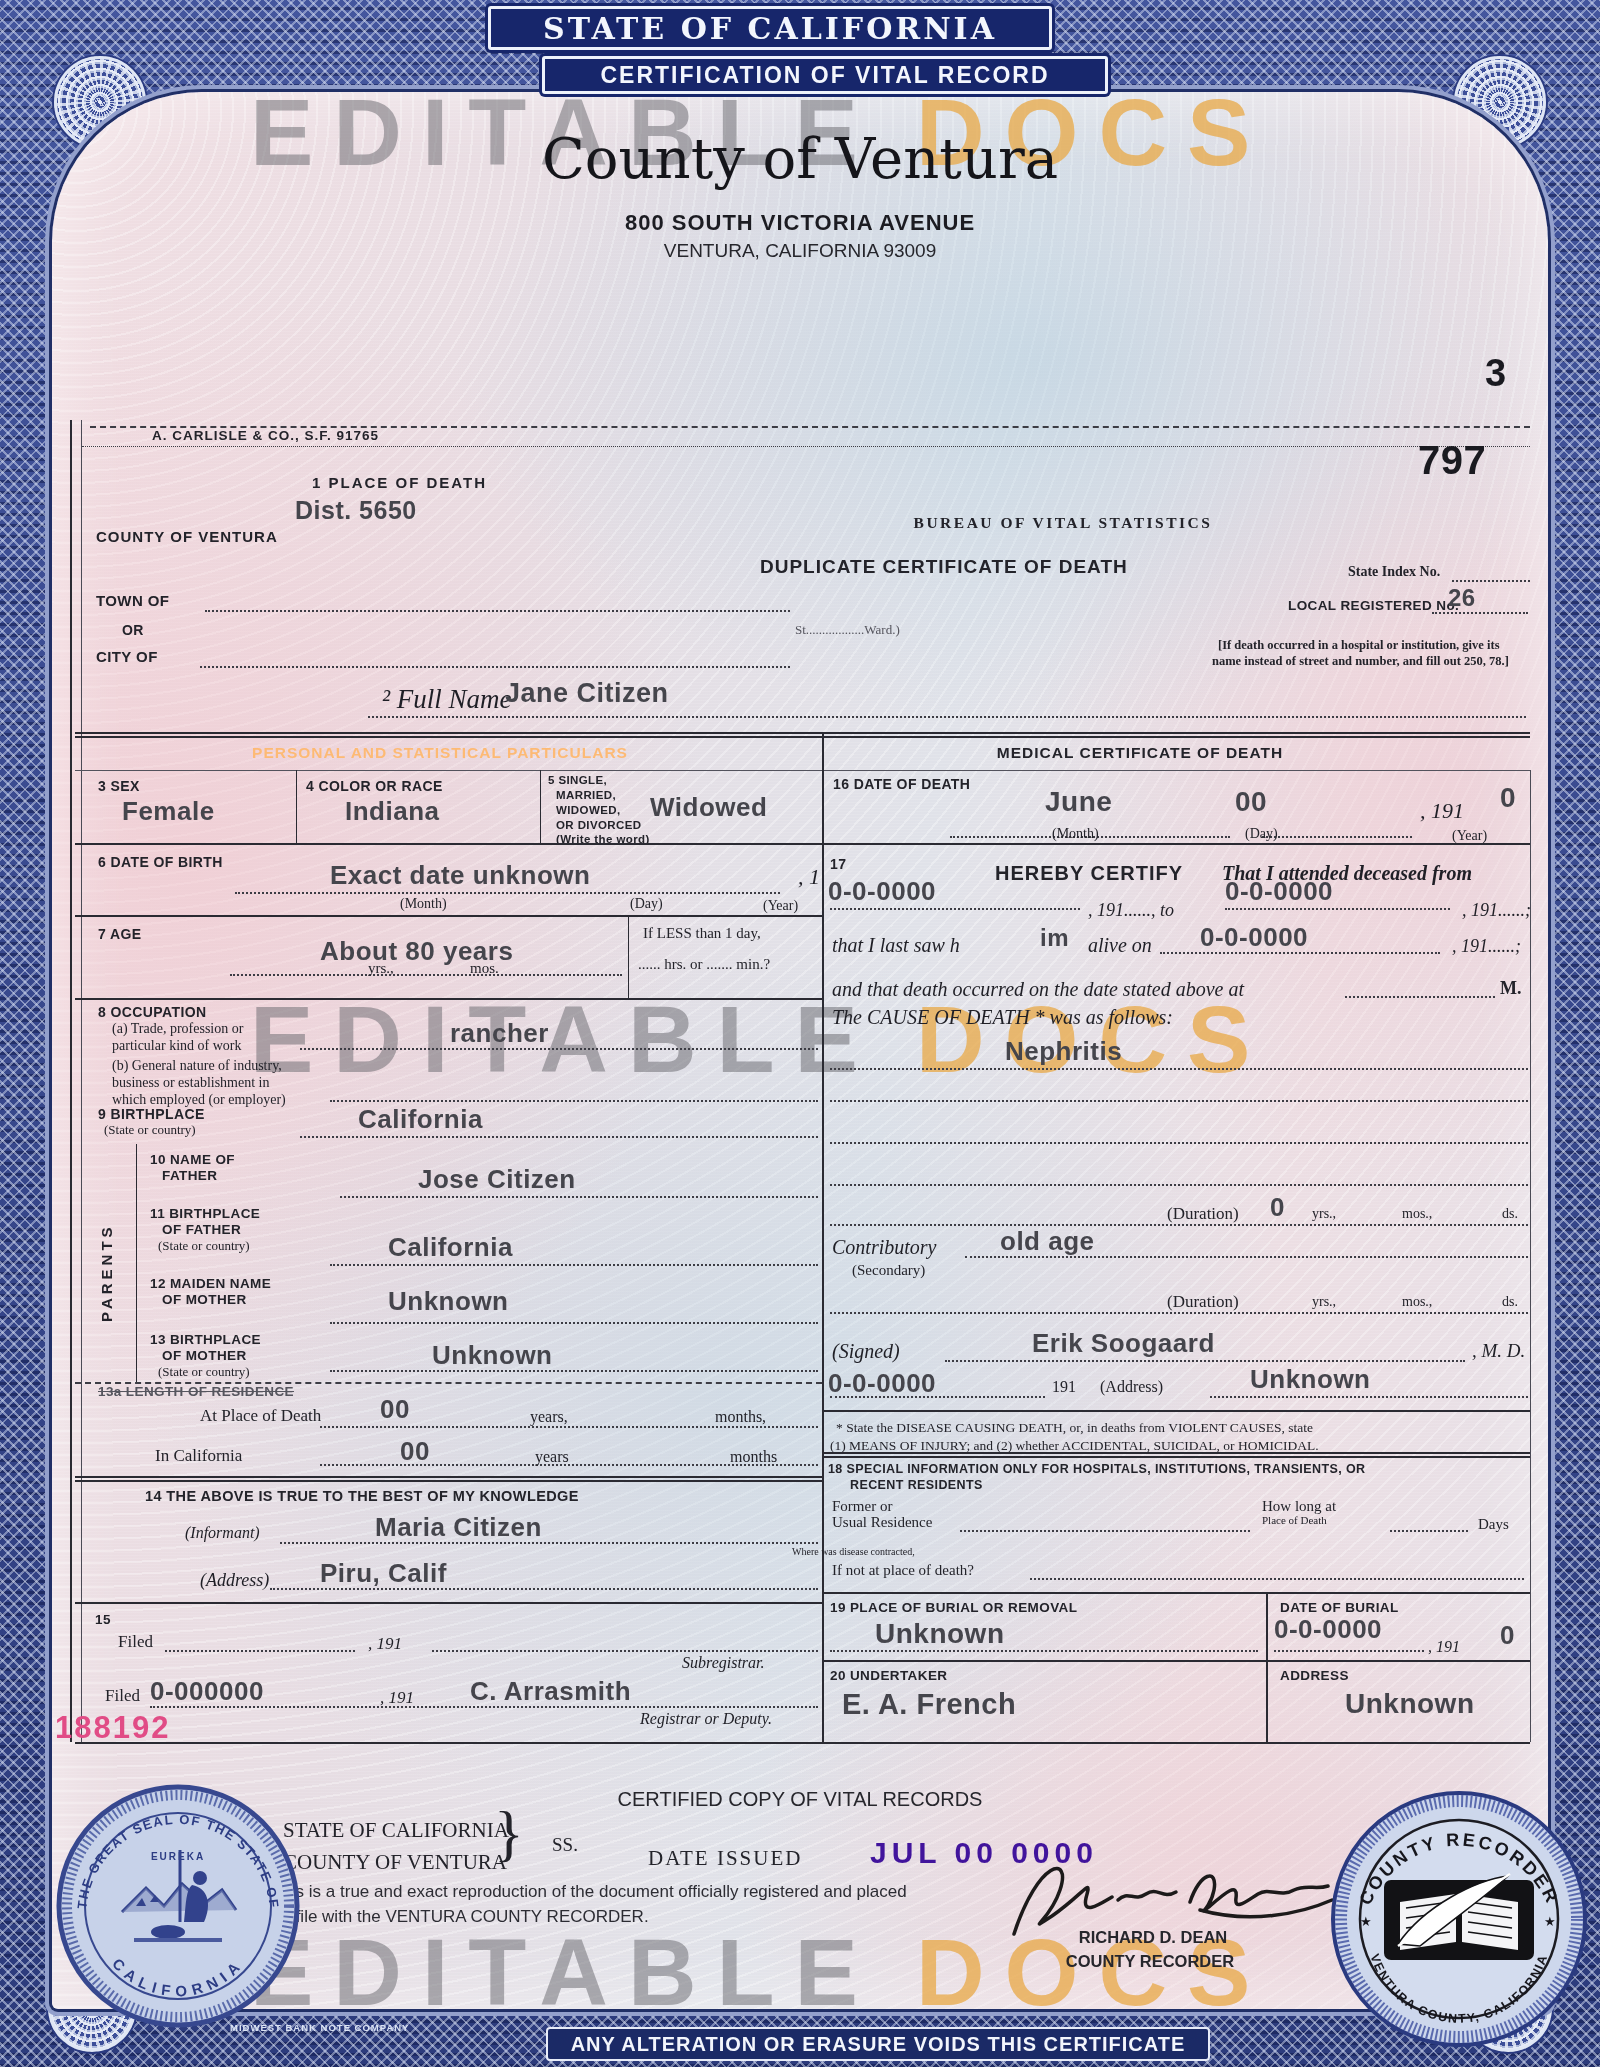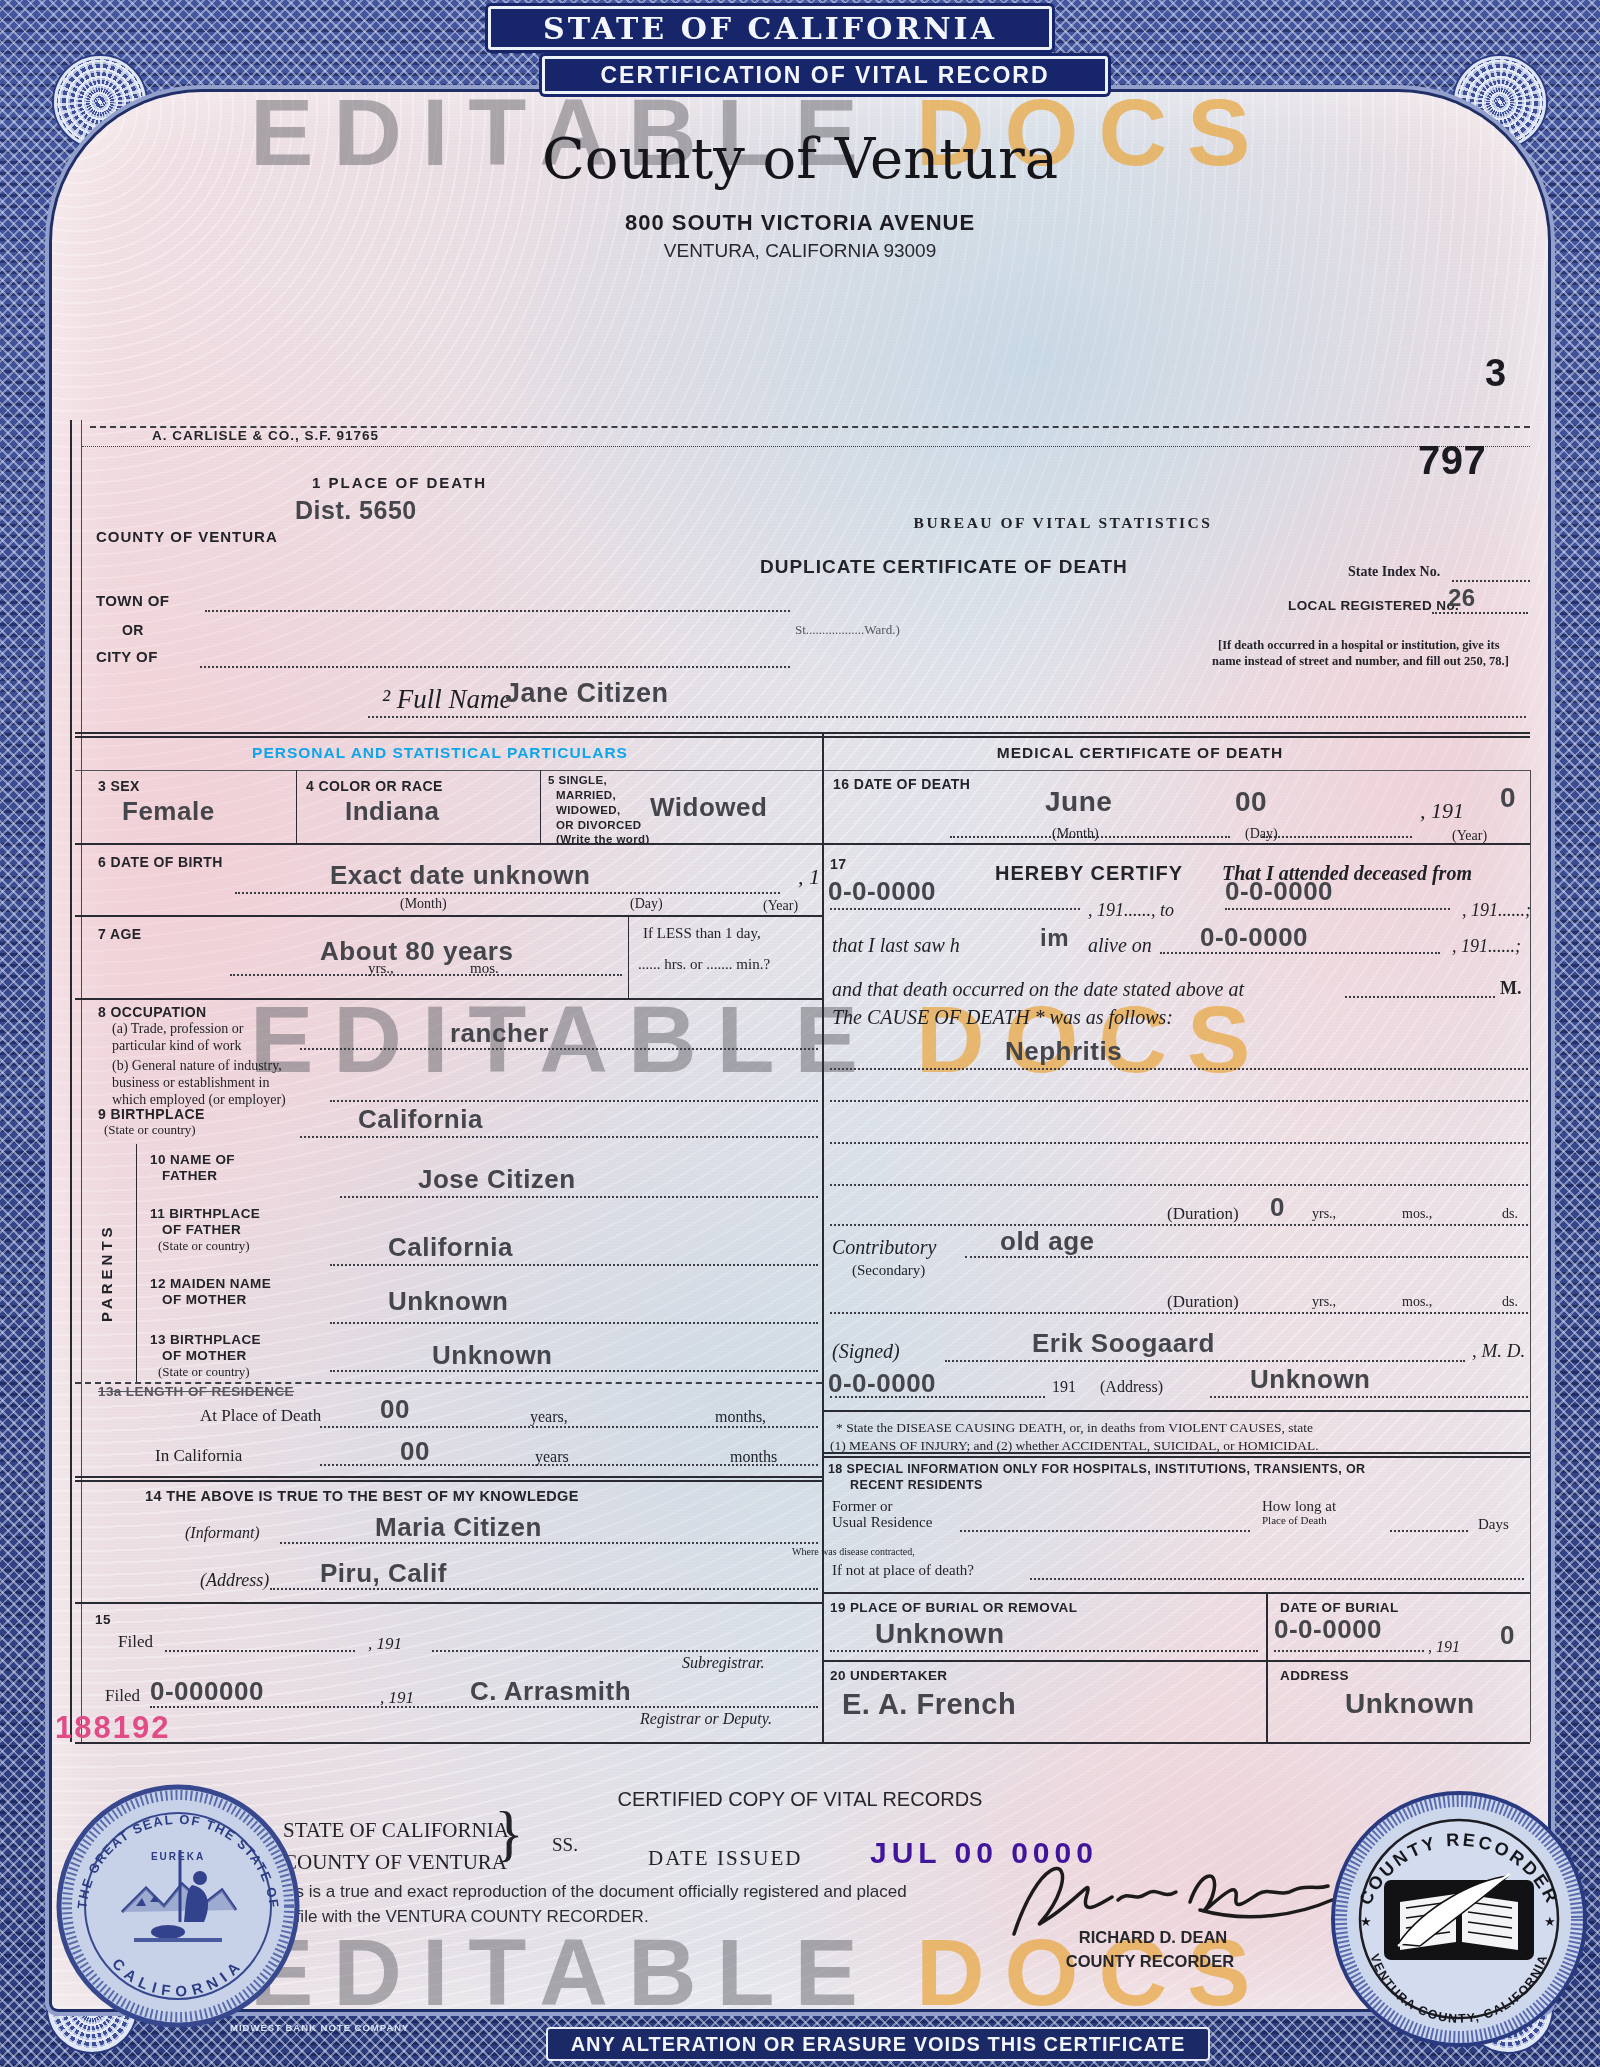--- a/index.html
+++ b/index.html
@@ -104,21 +104,21 @@
   <span class="typed" style="left:1448px;top:584px;font-size:24px">26</span>
   <i class="dl" style="left:1432px;top:612px;width:96px"></i>
   <span class="ser" style="left:1218px;top:638px;font-size:12.5px;font-weight:bold">[If death occurred in a hospital or institution, give its</span>
   <span class="ser" style="left:1212px;top:654px;font-size:12.5px;font-weight:bold">name instead of street and number, and fill out 250, 78.]</span>
 
   <span class="it" style="left:382px;top:684px;font-size:27px">² Full Name</span>
   <span class="typed" style="left:505px;top:678px;font-size:27px">Jane Citizen</span>
   <i class="dl" style="left:368px;top:716px;width:1158px"></i>
 
   <i class="hr2" style="left:75px;top:732px;width:1455px"></i>
-  <div class="abs ctr" style="left:160px;top:744px;width:560px;z-index:3;font-weight:bold;font-size:15.5px;letter-spacing:1px;color:#0ea5e9">PERSONAL AND STATISTICAL PARTICULARS</div>
+  <div class="abs ctr" style="left:160px;top:744px;width:560px;z-index:3;font-weight:bold;font-size:15.5px;letter-spacing:1px;color:#fdba74">PERSONAL AND STATISTICAL PARTICULARS</div>
   <div class="abs ctr" style="left:900px;top:744px;width:480px;z-index:3;font-weight:bold;font-size:15.5px;letter-spacing:1px;color:#23232a">MEDICAL CERTIFICATE OF DEATH</div>
   <i class="hrt" style="left:75px;top:770px;width:1455px"></i>
   <i class="vr" style="left:822px;top:732px;height:1010px"></i>
 
   <i class="vr" style="left:296px;top:770px;height:73px;width:1px"></i>
   <i class="vr" style="left:540px;top:770px;height:73px;width:1px"></i>
   <span class="lbl" style="left:98px;top:778px">3 SEX</span>
   <span class="typed" style="left:122px;top:796px">Female</span>
   <span class="lbl" style="left:306px;top:778px">4 COLOR OR RACE</span>
   <span class="typed" style="left:345px;top:796px">Indiana</span>

